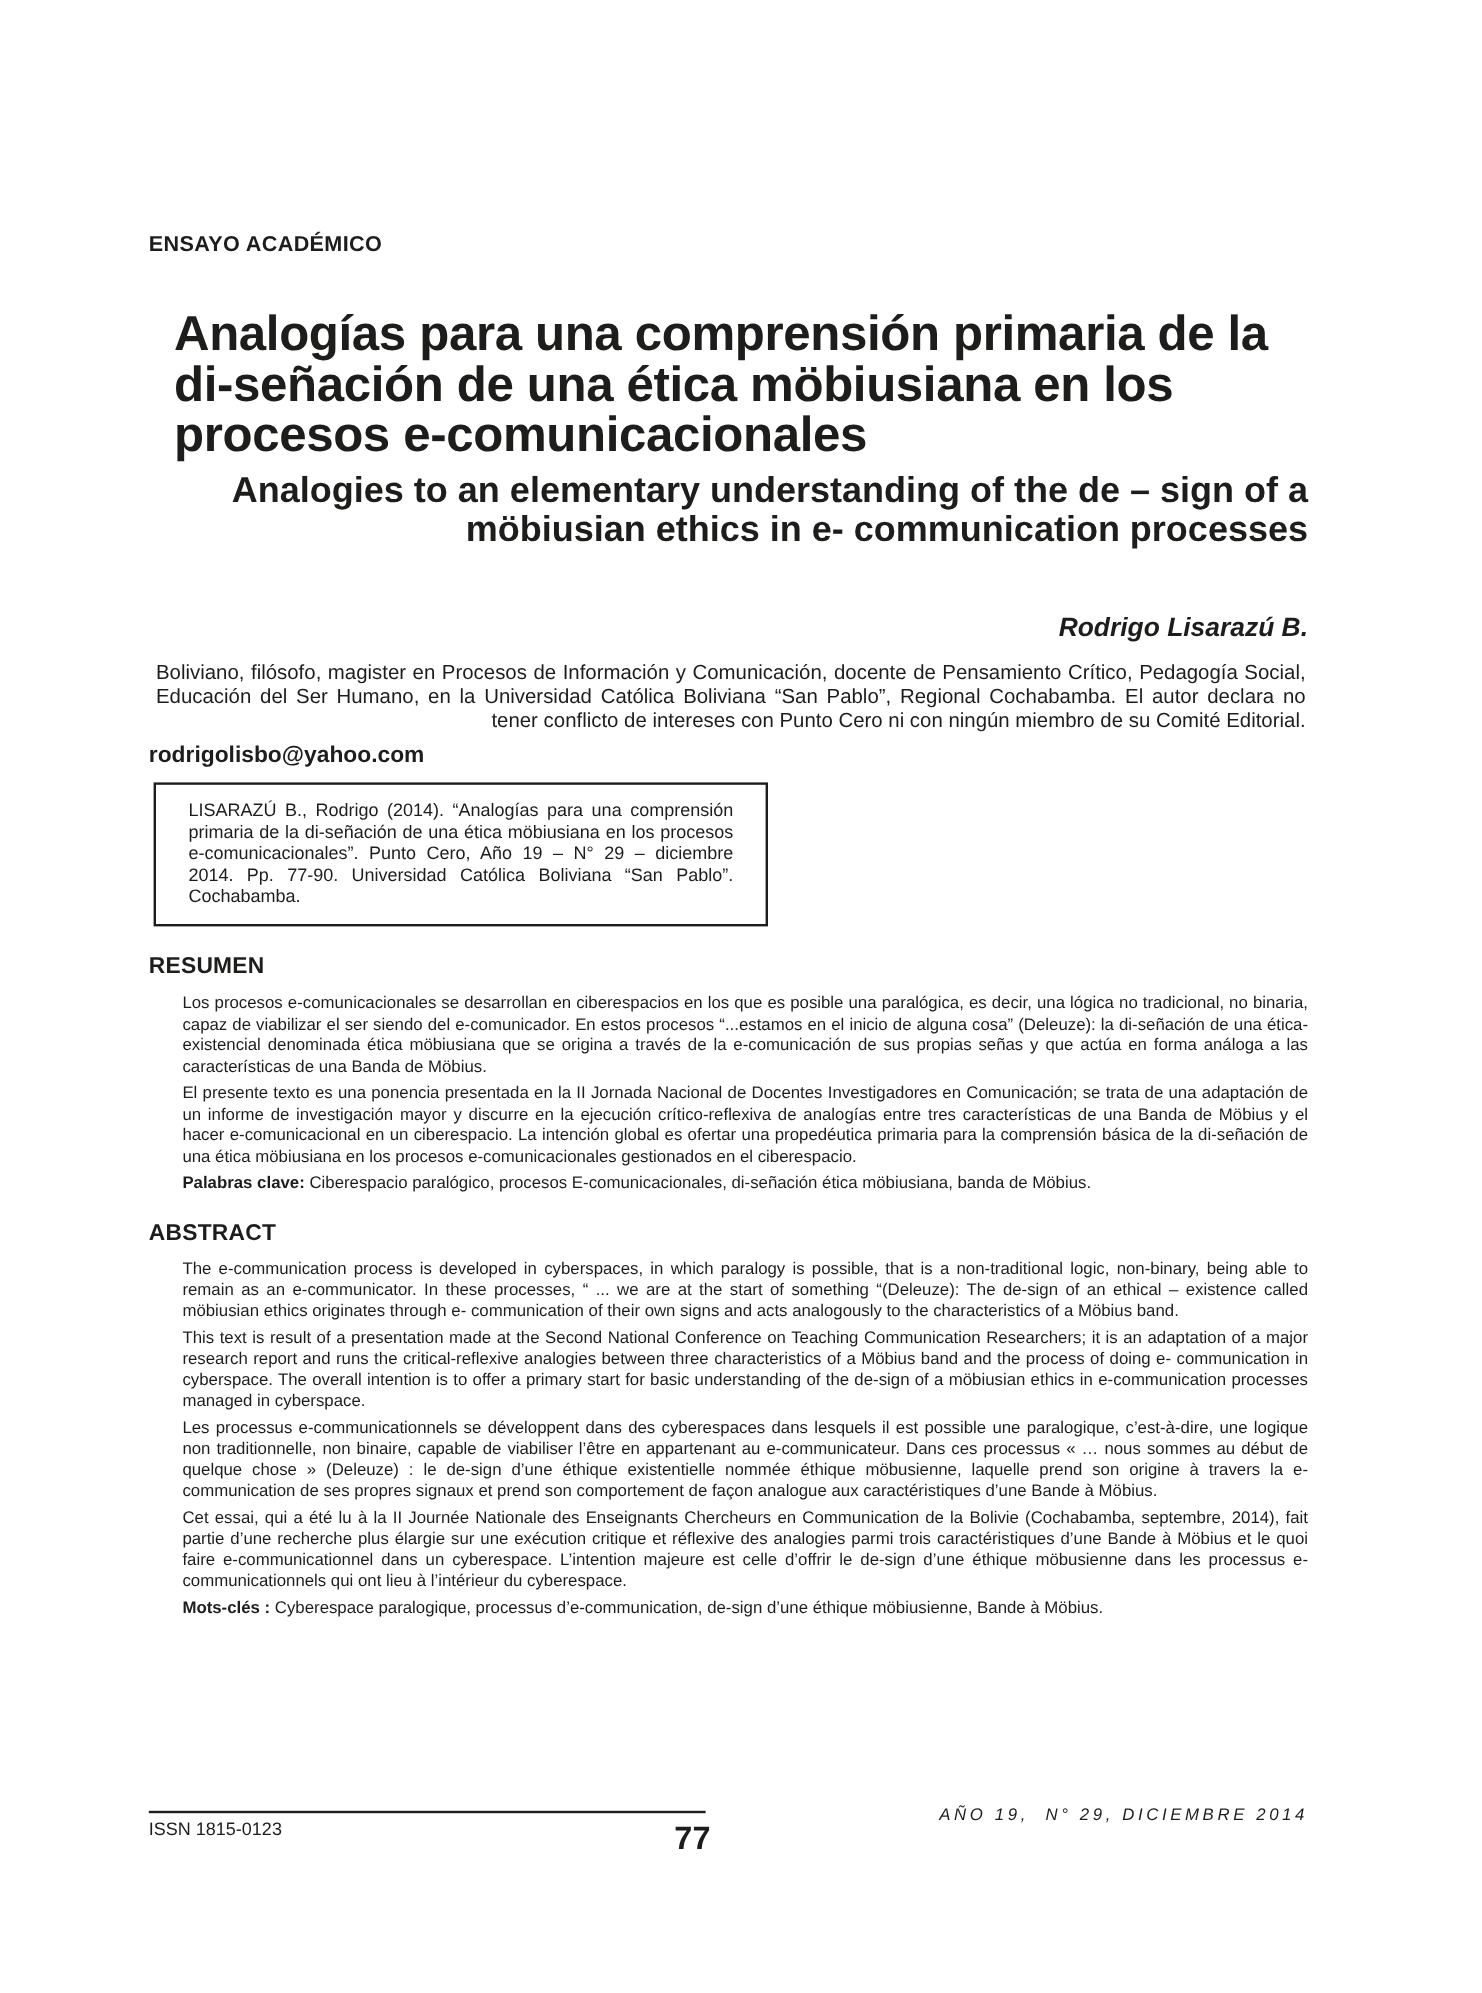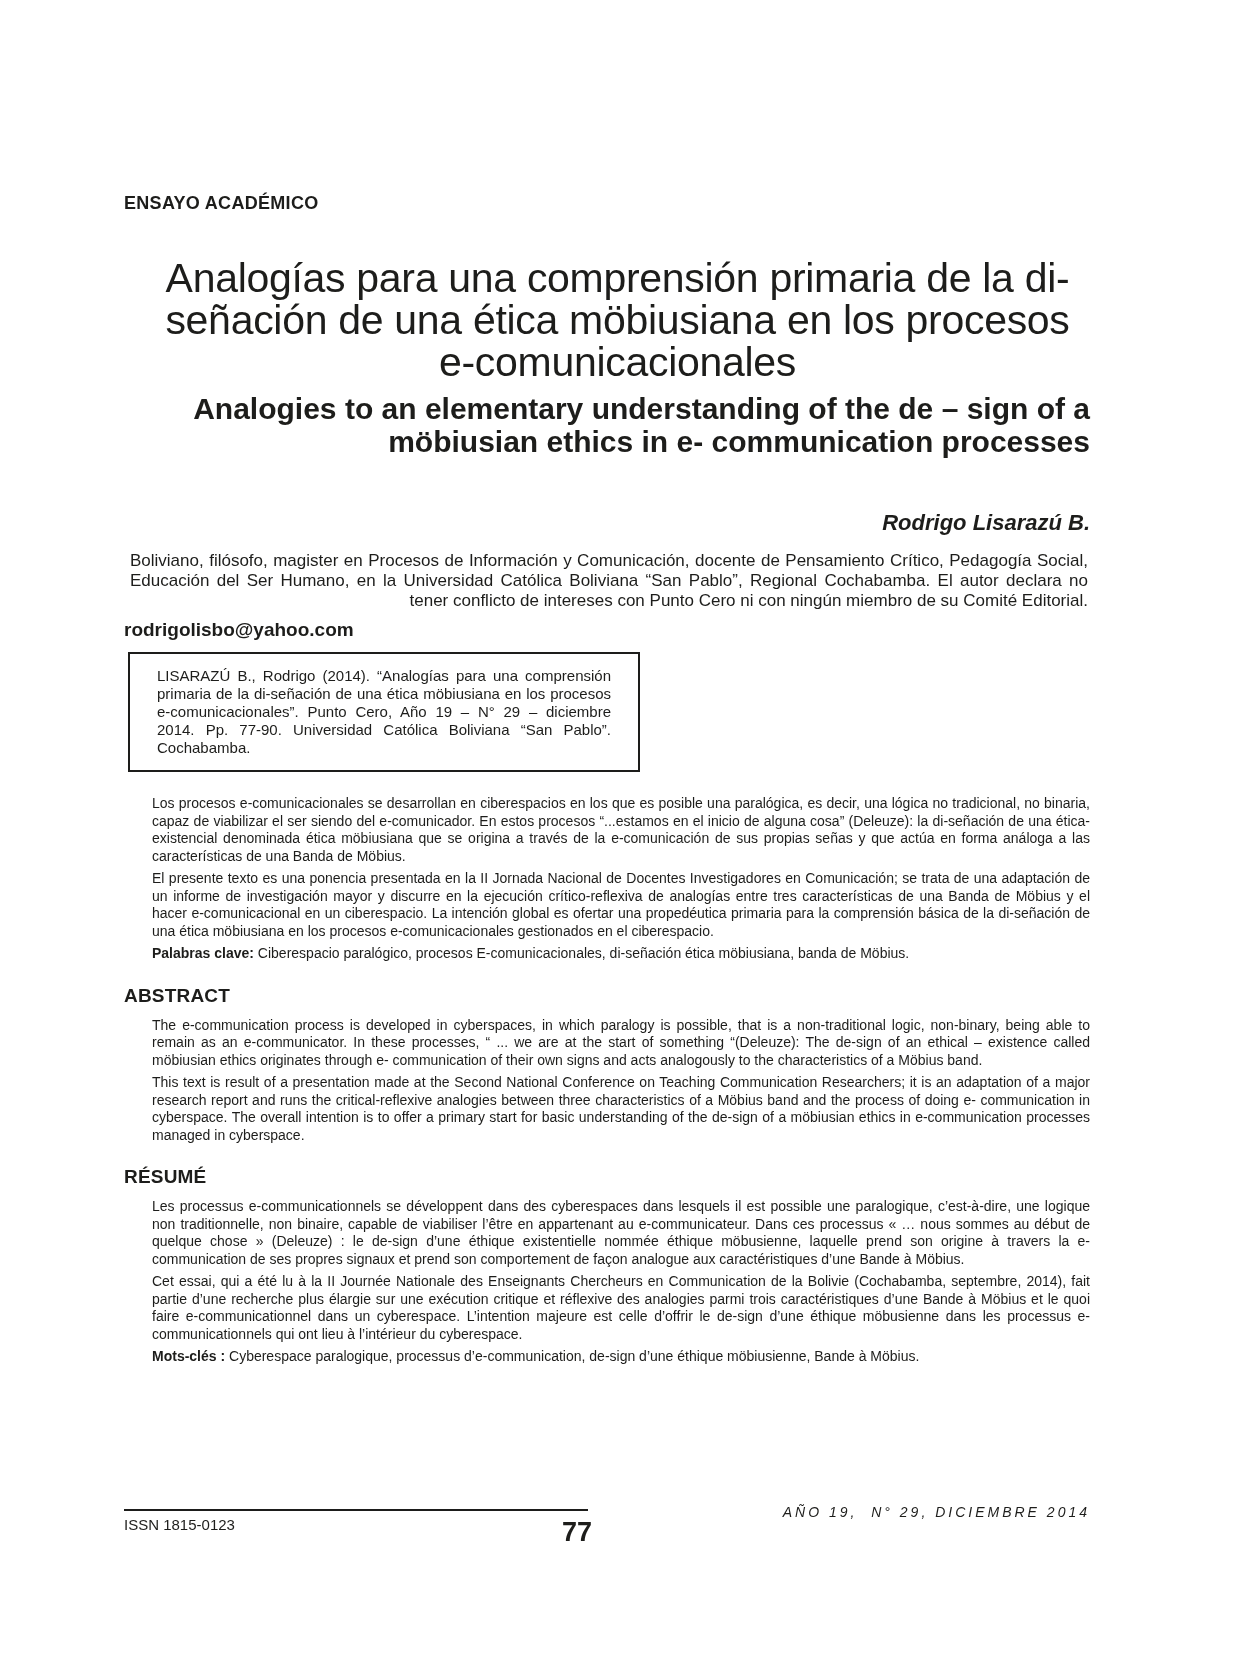--- a/index.html
+++ b/index.html
@@ -17,22 +17,22 @@
     left:124px;top:193px;width:966px;
     font-size:18px;font-weight:bold;letter-spacing:0.3px;
   }
   
   .title-es{
     left:124px;top:257px;width:966px;
     text-align:right;
   }
   .title-es .inner{
     display:inline-block;width:945px;
-    font-size:41px;line-height:42px;font-weight:normal;
-    letter-spacing:-0.3px;text-align:center;
+    font-size:41px;line-height:42px;font-weight:bold;
+    letter-spacing:-0.3px;text-align:left;
   }
   .title-en{
     left:124px;top:392px;width:966px;text-align:right;
   }
   .title-en .inner{
     display:inline-block;width:945px;
     font-size:30px;line-height:33px;font-weight:bold;
     text-align:right;
   }
   
@@ -109,33 +109,33 @@
 
 <div class="abs author-email">rodrigolisbo@yahoo.com</div>
 
 <div class="abs citation-box">
   <p>LISARAZÚ B., Rodrigo (2014). “Analogías para una comprensión primaria de la di-señación de una ética möbiusiana en los procesos e-comunicacionales”. Punto Cero, Año 19 – N° 29 – diciembre 2014. Pp. 77-90. Universidad Católica Boliviana “San Pablo”. Cochabamba.</p>
 </div>
 
 <div class="abs sections">
 
   <section>
+    <h3>RESUMEN</h3>
     <p>Los procesos e-comunicacionales se desarrollan en ciberespacios en los que es posible una paralógica, es decir, una lógica no tradicional, no binaria, capaz de viabilizar el ser siendo del e-comunicador. En estos procesos “...estamos en el inicio de alguna cosa” (Deleuze): la di-señación de una ética-existencial denominada ética möbiusiana que se origina a través de la e-comunicación de sus propias señas y que actúa en forma análoga a las características de una Banda de Möbius.</p>
     <p>El presente texto es una ponencia presentada en la II Jornada Nacional de Docentes Investigadores en Comunicación; se trata de una adaptación de un informe de investigación mayor y discurre en la ejecución crítico-reflexiva de analogías entre tres características de una Banda de Möbius y el hacer e-comunicacional en un ciberespacio. La intención global es ofertar una propedéutica primaria para la comprensión básica de la di-señación de una ética möbiusiana en los procesos e-comunicacionales gestionados en el ciberespacio.</p>
     <p class="kw"><span class="kw-label">Palabras clave:</span><span> Ciberespacio paralógico, procesos E-comunicacionales, di-señación ética möbiusiana, banda de Möbius.</span></p>
   </section>
 
   <section>
     <h3 class="gap">ABSTRACT</h3>
     <p>The e-communication process is developed in cyberspaces, in which paralogy is possible, that is a non-traditional logic, non-binary, being able to remain as an e-communicator. In these processes, “ ... we are at the start of something “(Deleuze): The de-sign of an ethical – existence  called möbiusian ethics originates through e- communication of their own signs and acts analogously to the characteristics of a Möbius band.</p>
     <p>This text is result of a presentation made at the Second National Conference on Teaching Communication Researchers; it is an adaptation of a major research report and runs the critical-reflexive analogies between three characteristics of a Möbius band and the process of doing e- communication in cyberspace. The overall intention is to offer a primary start for basic understanding of the de-sign of a möbiusian ethics in e-communication processes managed in cyberspace.</p>
   </section>
 
   <section>
-    <h3 class="gap">RÉSUMÉ</h3>
     <p>Les processus e-communicationnels se développent dans des cyberespaces dans lesquels il est possible une paralogique, c’est-à-dire, une logique non traditionnelle, non binaire, capable de viabiliser l’être en appartenant au e-communicateur. Dans ces processus « … nous sommes au début de  quelque chose » (Deleuze) : le de-sign d’une éthique existentielle nommée éthique möbusienne, laquelle prend son origine à travers la e-communication de ses propres signaux et prend son comportement de façon analogue aux caractéristiques d’une Bande à Möbius.</p>
     <p>Cet essai, qui a été lu à la II Journée Nationale des Enseignants Chercheurs en Communication de la Bolivie (Cochabamba, septembre, 2014), fait partie d’une recherche plus élargie sur une exécution critique et réflexive  des analogies parmi trois caractéristiques d’une Bande à Möbius et le quoi faire e-communicationnel dans un cyberespace. L’intention majeure est celle d’offrir le de-sign  d’une éthique möbusienne dans les processus e-communicationnels qui ont lieu à l’intérieur du cyberespace.</p>
     <p class="kw"><span class="kw-label">Mots-clés :</span><span> Cyberespace paralogique, processus d’e-communication, de-sign d’une éthique möbiusienne, Bande à Möbius.</span></p>
   </section>
 
 </div>
 
 <div class="abs footer-issn">ISSN 1815-0123</div>
 <div class="abs footer-page">77</div>
 <div class="abs footer-issue">AÑO 19,  N° 29, DICIEMBRE 2014</div>

